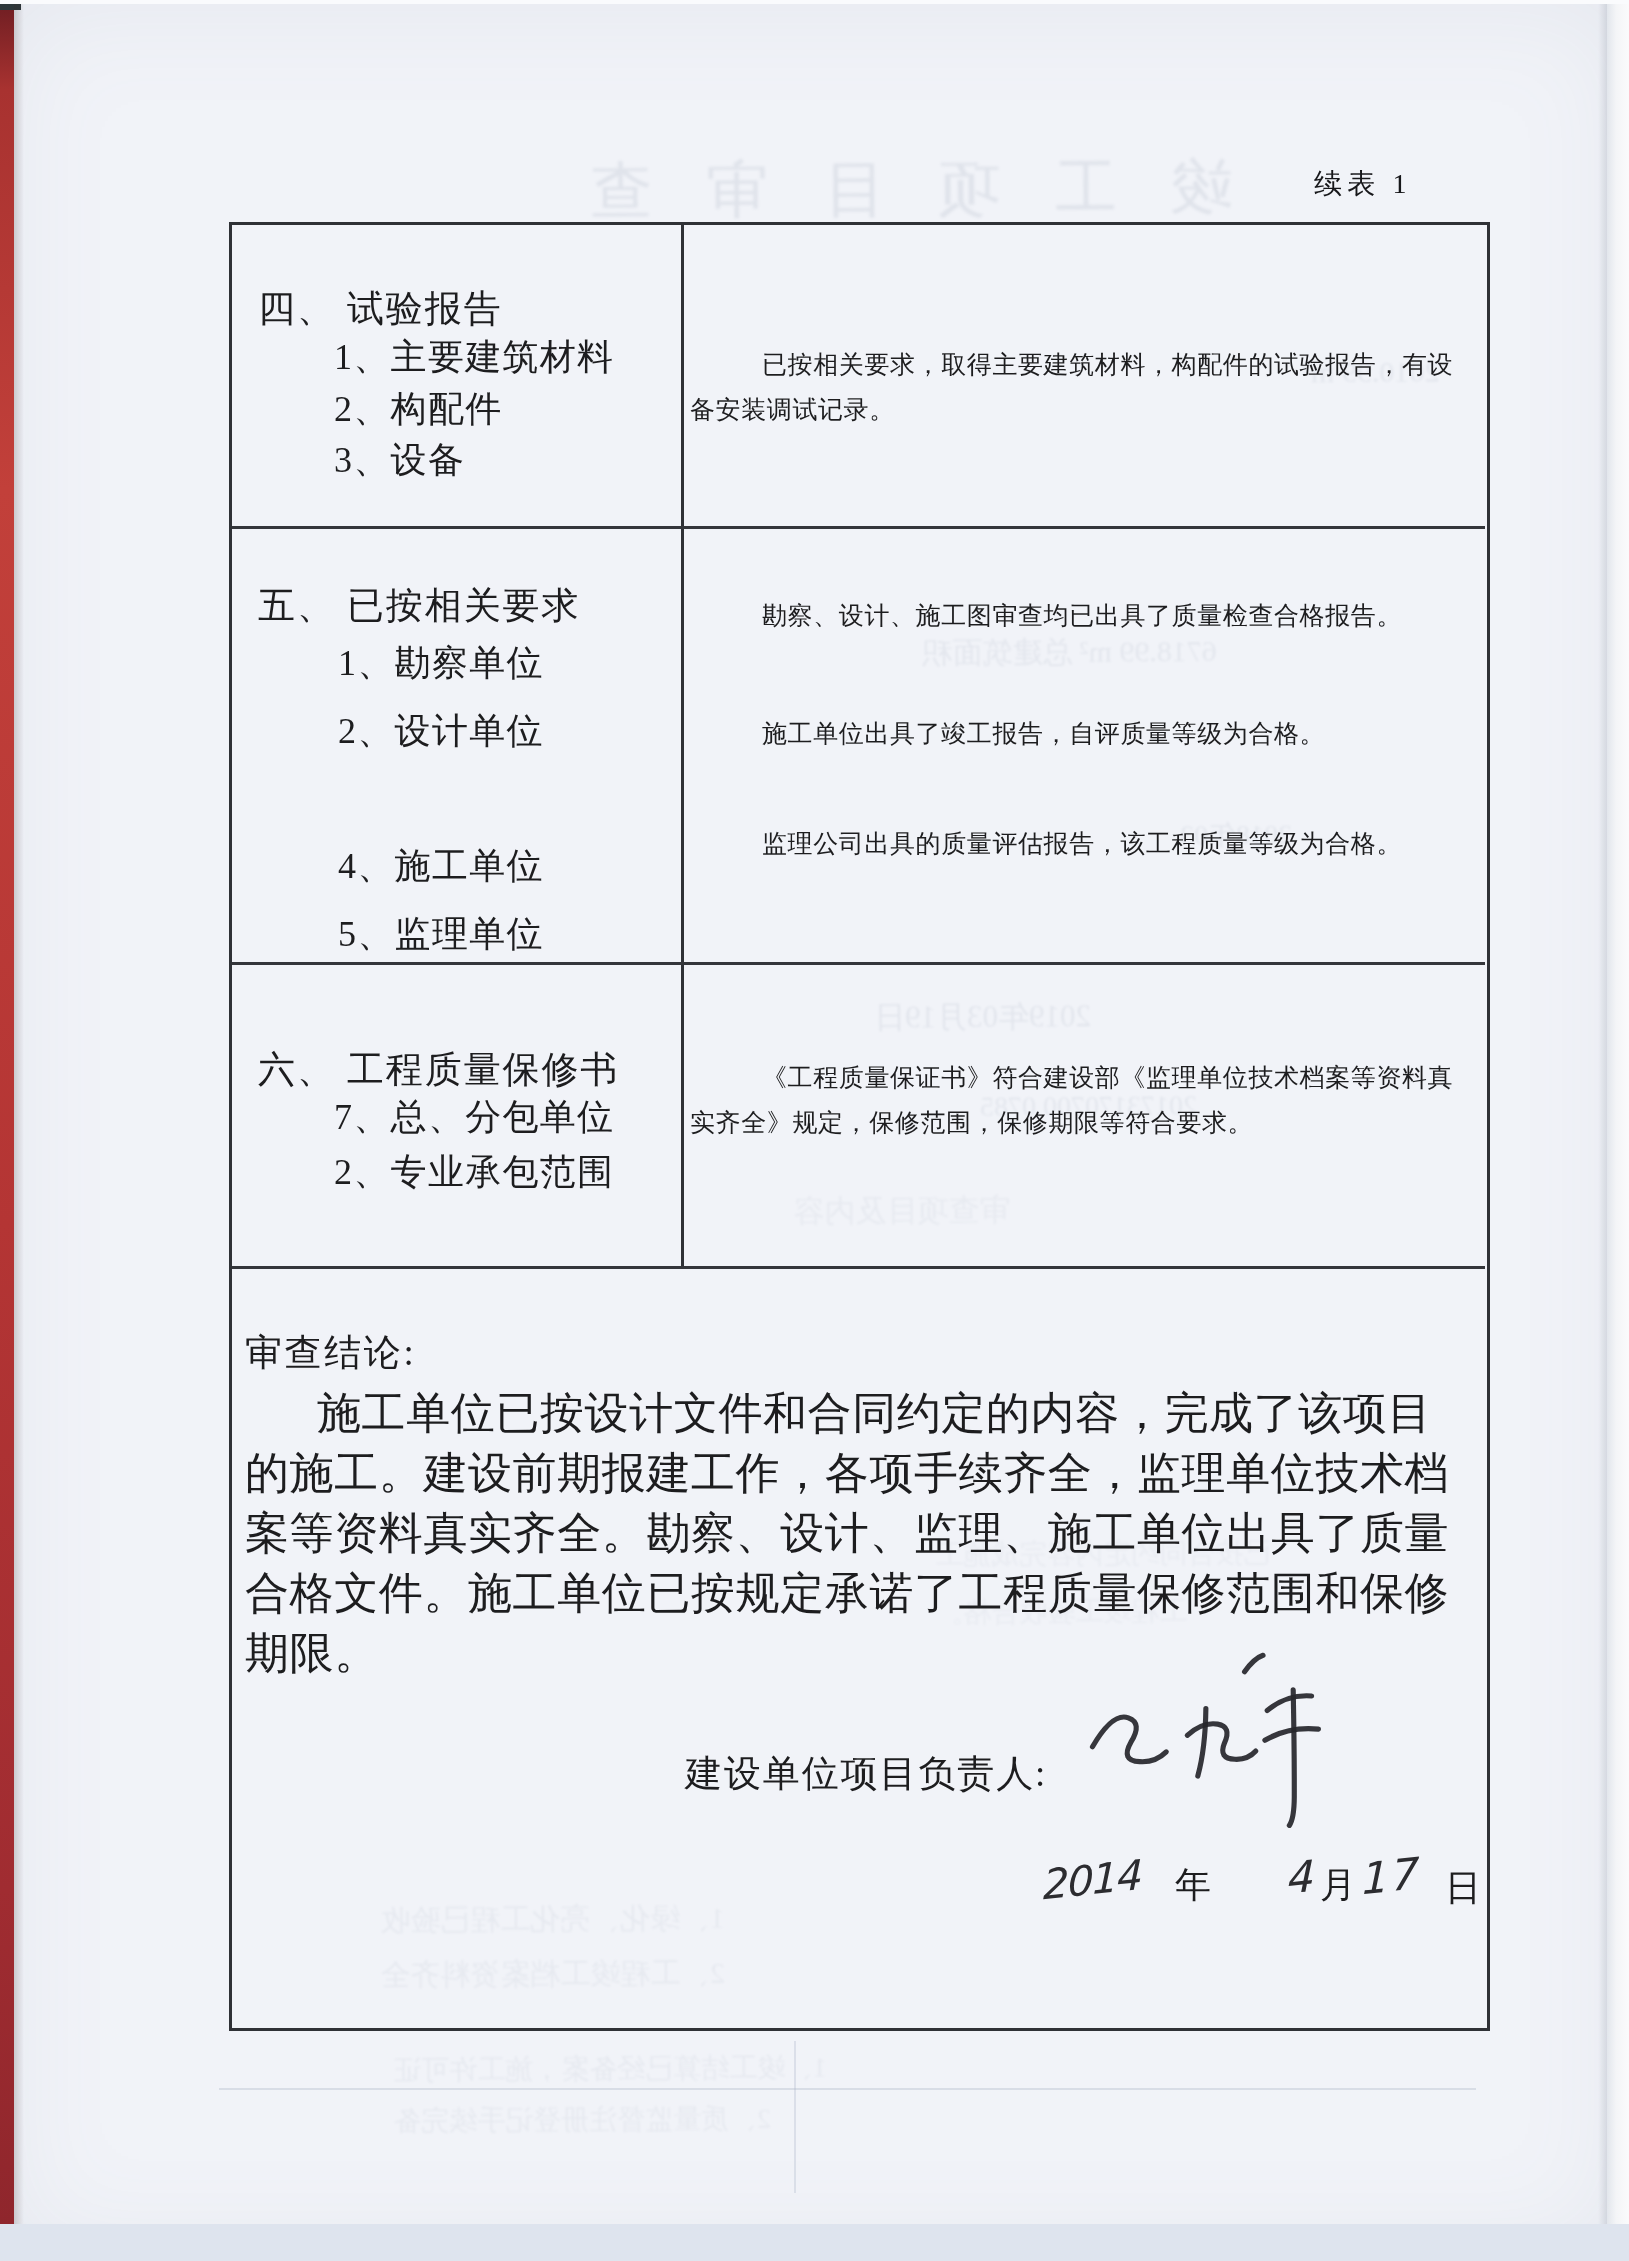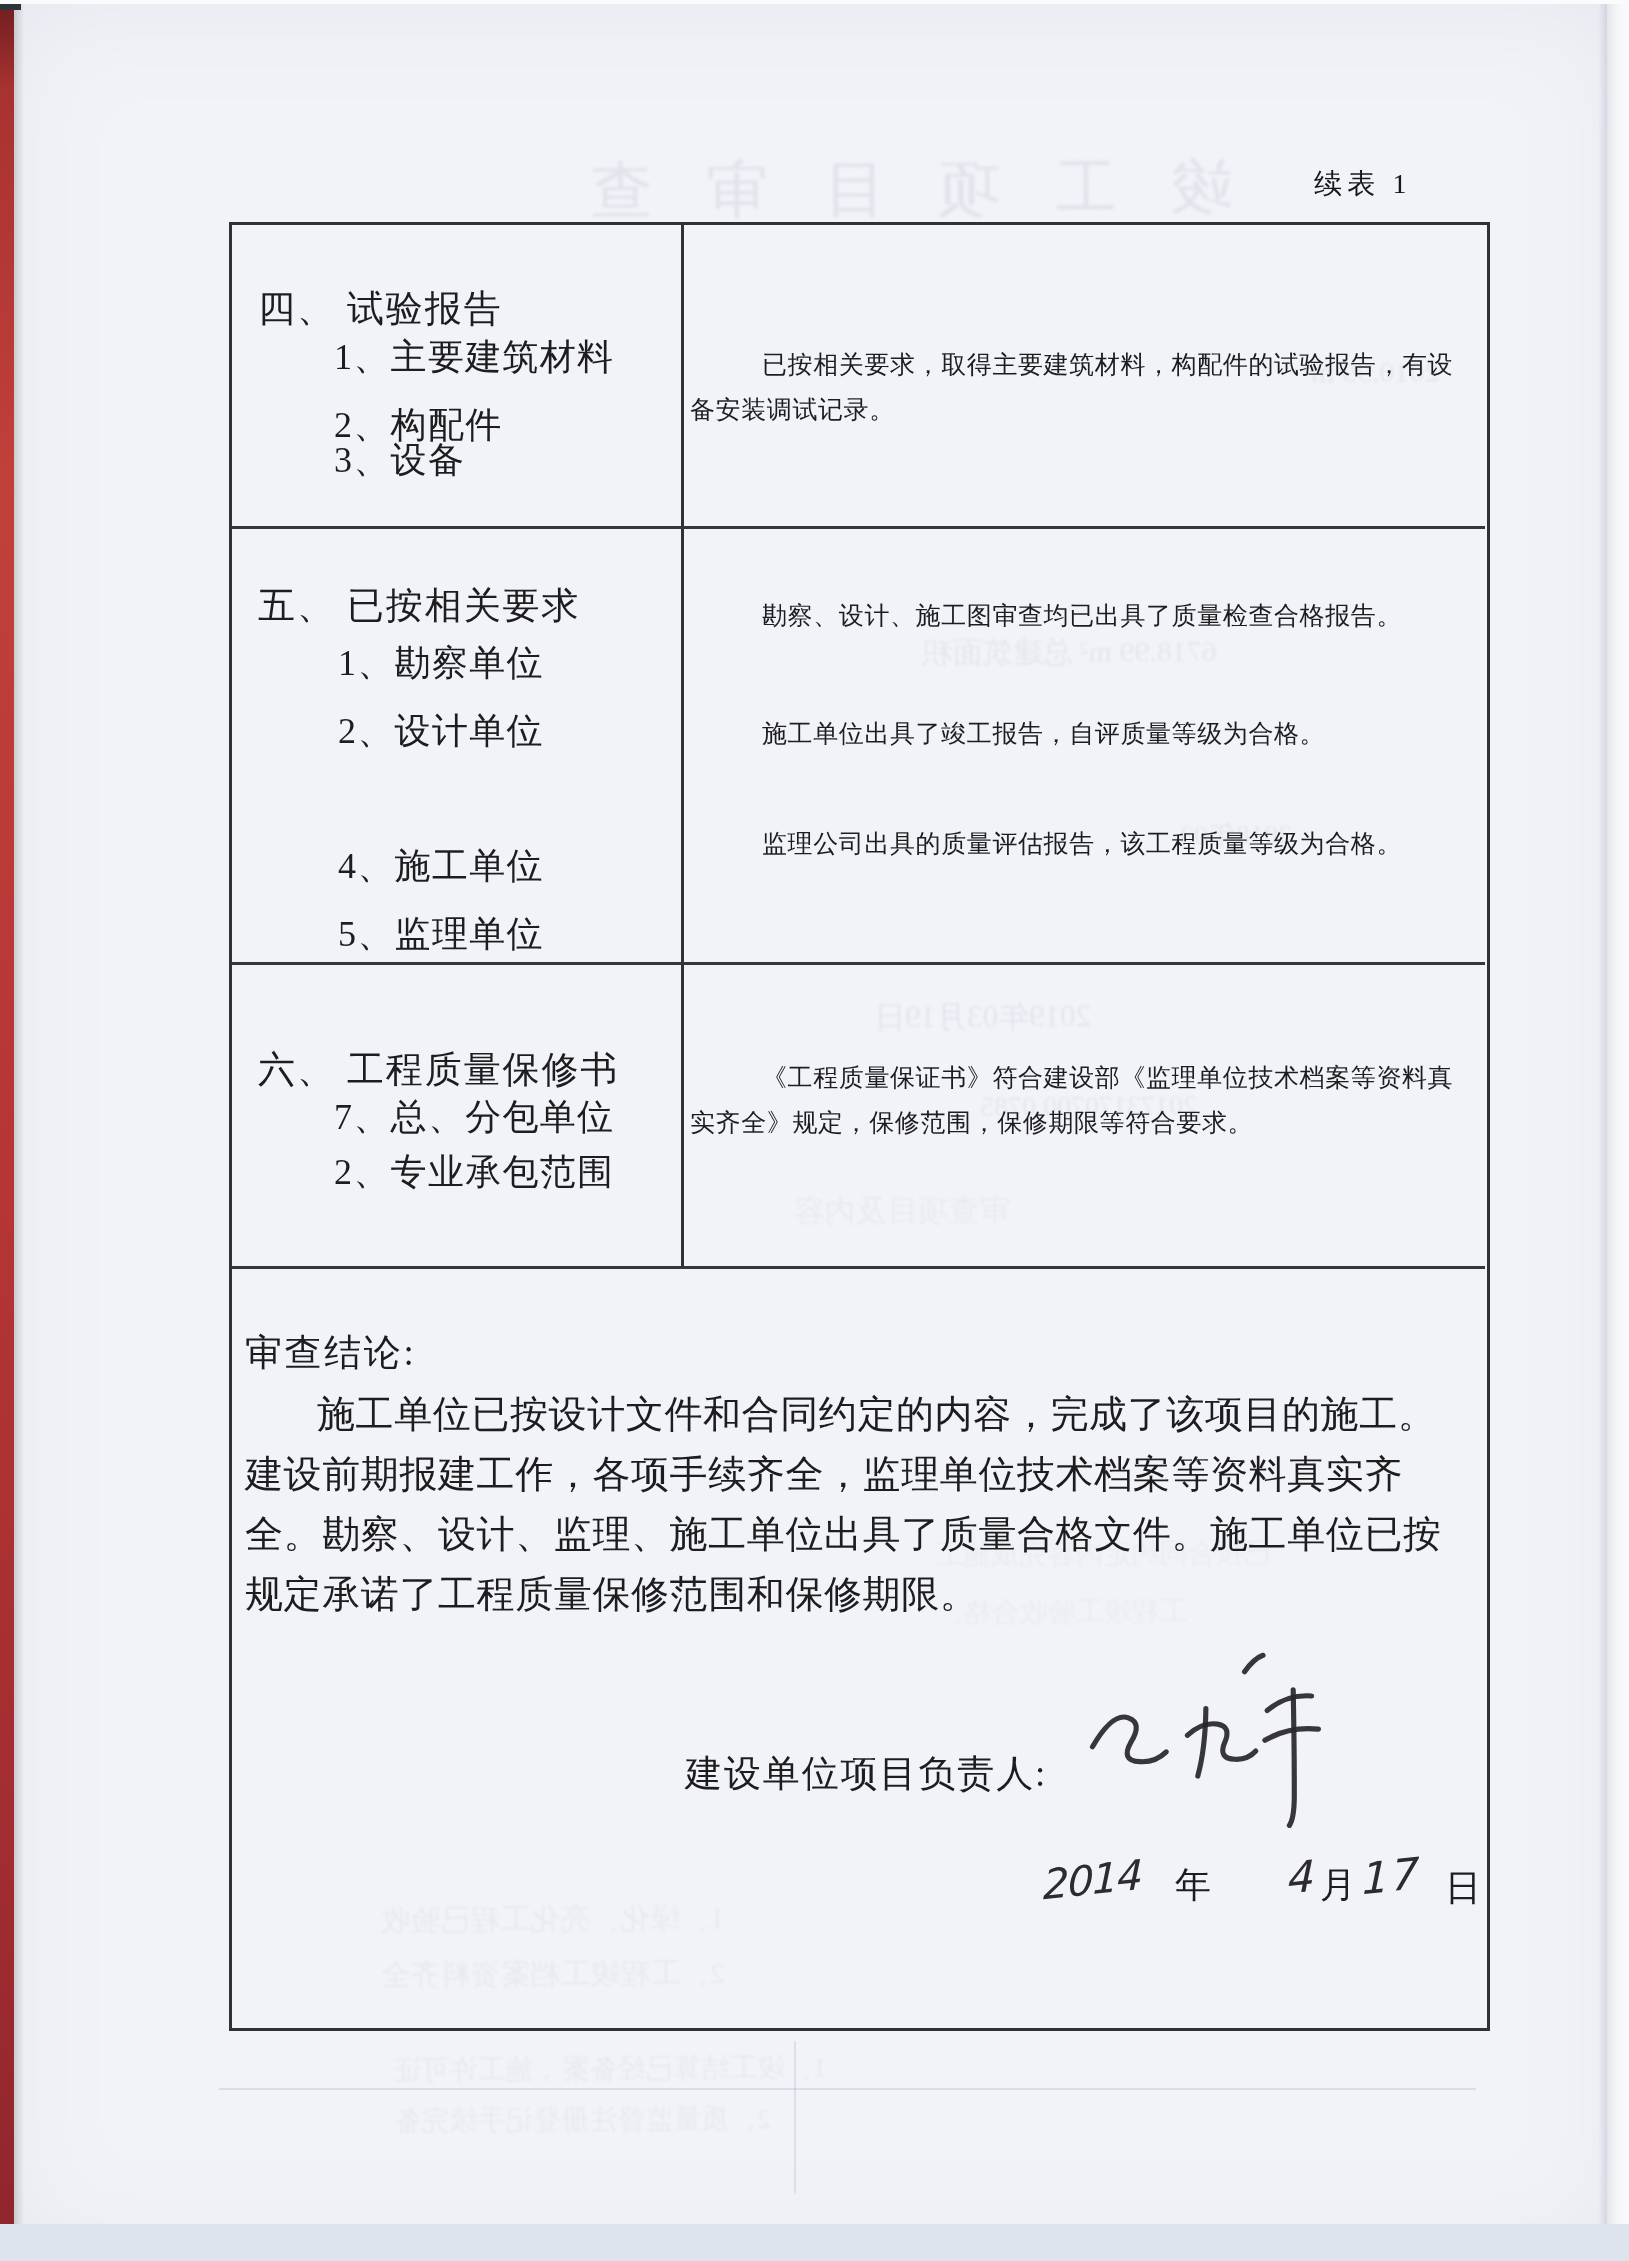--- a/index.html
+++ b/index.html
@@ -38,31 +38,31 @@
   .vline{position:absolute;left:449px;top:0;width:3.2px;height:1041px;background:#2f3136;}
   .hline{position:absolute;left:0;width:1253px;height:3.2px;background:#34363b;}
   .h1{top:301px}.h2{top:737px}.h3{top:1041px}
 
   
   .sec-title{position:absolute;font-size:37px;letter-spacing:1.9px;white-space:nowrap;font-weight:500;}
   .sec-item{position:absolute;font-size:36px;letter-spacing:1.3px;white-space:nowrap;}
   .review{position:absolute;left:458px;width:774px;font-size:25px;line-height:45px;
     letter-spacing:0.6px;text-indent:72px;text-align:left;margin:0;}
   .s4-title{left:26px;top:59px}
-  .s4-i0{left:102px;top:108px}.s4-i1{left:102px;top:176px}.s4-i2{left:102px;top:211px}
+  .s4-i0{left:102px;top:108px}.s4-i1{left:102px;top:160px}.s4-i2{left:102px;top:211px}
   .s4-review{top:117px}
   .s5-title{left:26px;top:356px}
   .s5-i0{left:106px;top:414px}.s5-i1{left:106px;top:482px}.s5-i2{left:106px;top:549px}
   .s5-i3{left:106px;top:617px}.s5-i4{left:106px;top:685px}
   .s5-p0{top:368px}.s5-p1{top:486px}.s5-p2{top:596px}
   .s6-title{left:26px;top:820px}
   .s6-i0{left:102px;top:868px}.s6-i1{left:102px;top:923px}
   .s6-review{top:830px}
   .concl-label{position:absolute;left:13px;top:1103px;font-size:37px;letter-spacing:2.6px;}
-  .concl-text{position:absolute;left:13px;top:1159px;width:1212px;font-size:38px;line-height:60px;
+  .concl-text{position:absolute;left:13px;top:1159px;width:1212px;font-size:44px;line-height:60px;
     letter-spacing:0.6px;text-indent:72px;margin:0;}
   .signer-label{position:absolute;left:453px;top:1524px;font-size:37px;letter-spacing:1.9px;white-space:nowrap;}
   .dateline{position:absolute;left:0;top:1636px;width:1253px;height:77px;}
   .unit{position:absolute;font-size:36px;color:#1d1d1f;}
   .u-year{left:943px;top:0}.u-month{left:1088px;top:0}.u-day{left:1213px;top:2.6px}
   .hand{position:absolute;font-family:"DejaVu Sans",sans-serif;font-style:italic;color:#2c2c30;
     transform:rotate(-6deg) skewX(-7deg);}
   .h-year{left:811px;top:-5.2px;font-size:41px;letter-spacing:-1.3px;}
   .h-month{left:1056px;top:-9px;font-size:43px;}
   .h-day{left:1130px;top:-10.3px;font-size:43px;letter-spacing:2.6px;}

